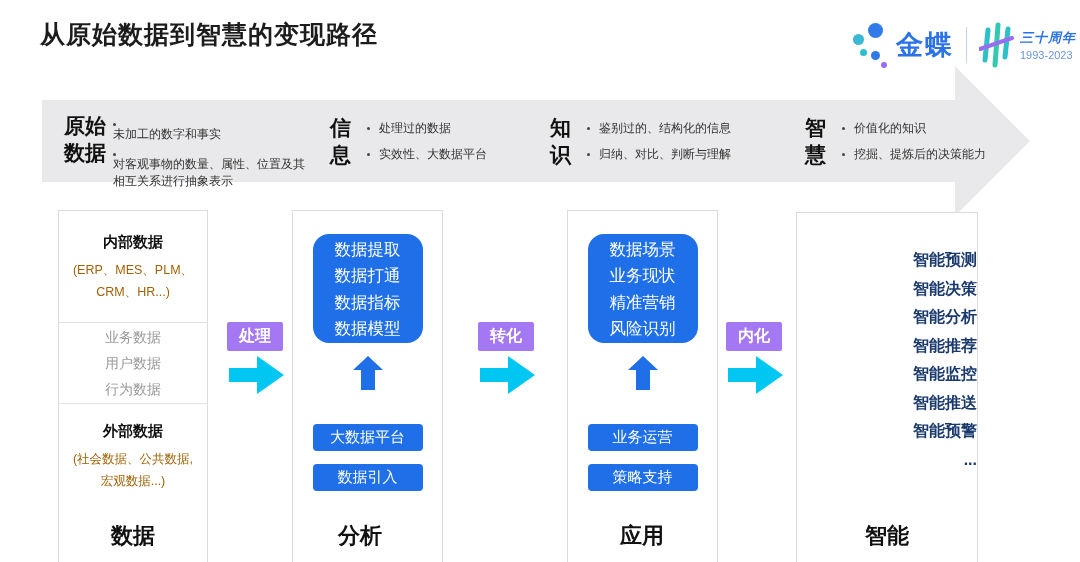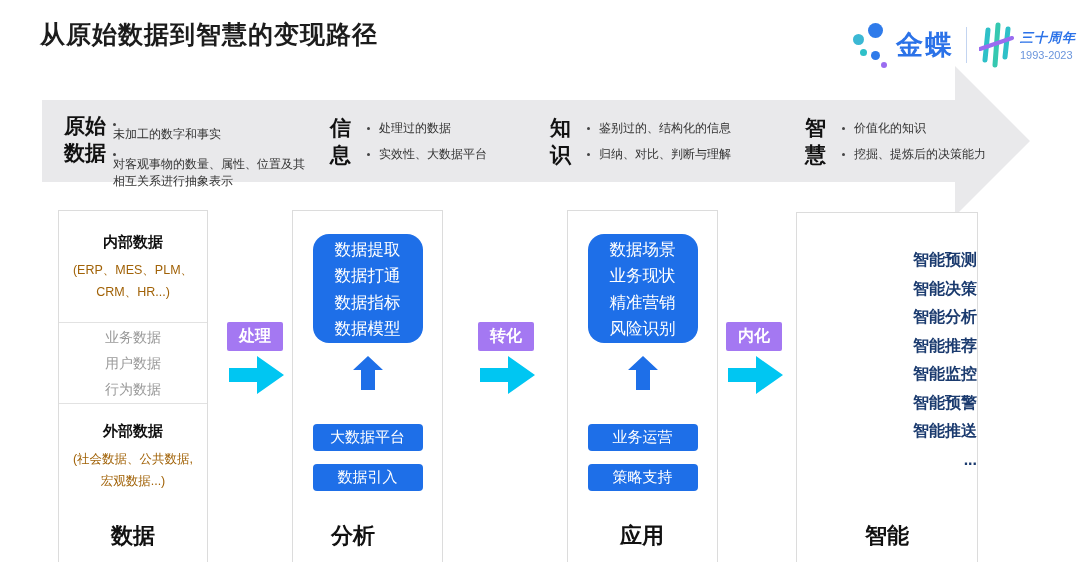--- a/index.html
+++ b/index.html
@@ -229,24 +229,24 @@
     </svg>
   </div>
 
   <div class="colbox" style="left:796px;width:182px;top:212px;">
     <div class="smart-list">
       <div class="smart-item">智能预测</div>
       <div class="smart-item">智能决策</div>
       <div class="smart-item">智能分析</div>
       <div class="smart-item">智能推荐</div>
       <div class="smart-item">智能监控</div>
+      <div class="smart-item">智能推送</div>
       <div class="smart-item">智能预警</div>
-      <div class="smart-item">智能推送</div>
       <div class="smart-item">...</div>
     </div>
   </div>
 
   <div class="col-label" style="left:83px;">数据</div>
-  <div class="col-label" style="left:303px;">分析</div>
+  <div class="col-label" style="left:310px;">分析</div>
   <div class="col-label" style="left:592px;">应用</div>
   <div class="col-label" style="left:837px;">智能</div>
 
 </div>
 
 </body></html>

